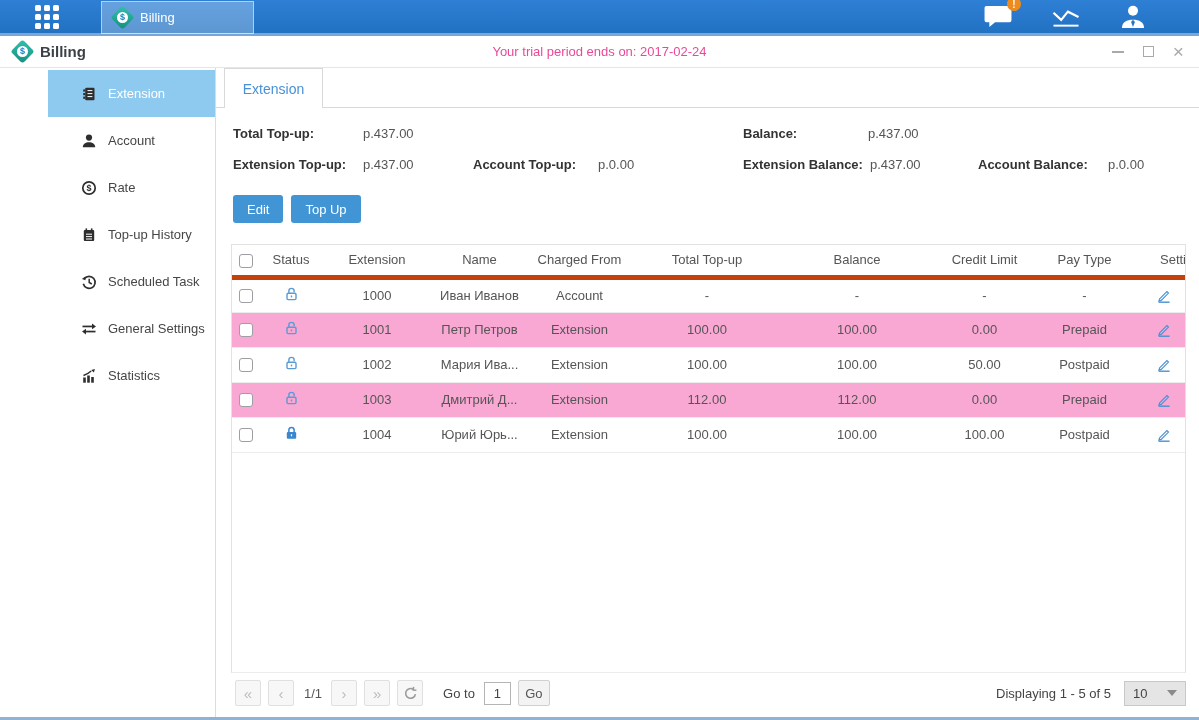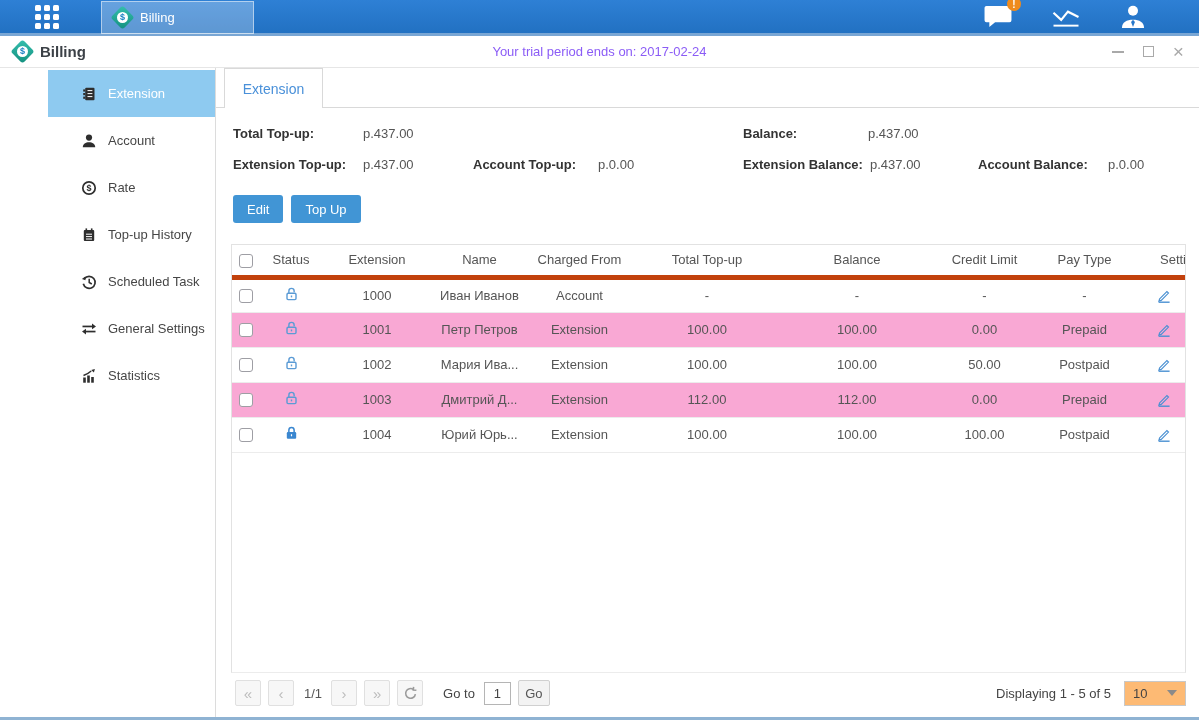--- a/index.html
+++ b/index.html
@@ -26,21 +26,21 @@
   .topbar-right { margin-left:auto; display:flex; align-items:center; gap:38px; margin-right:52px; }
   .tb-icon { position:relative; cursor:pointer; display:flex; }
   .badge { position:absolute; top:-7px; right:-8px; width:14px; height:14px; border-radius:50%;
     background:#ef8b1d; color:#fff; font-size:10px; font-weight:bold; display:flex;
     align-items:center; justify-content:center; }
 
   
   .titlebar { height:32px; background:#fff; border-bottom:1px solid #e6e6e6; display:flex;
     align-items:center; padding:0 14px; position:relative; flex:none; }
   .titlebar .title { font-size:15px; font-weight:bold; color:#3c4147; margin-left:9px; }
-  .trial { position:absolute; left:0; right:0; text-align:center; color:#8b5cf6; font-size:13px;
+  .trial { position:absolute; left:0; right:0; text-align:center; color:#ec4899; font-size:13px;
     pointer-events:none; }
   .win-controls { margin-left:auto; display:flex; align-items:center; gap:16px; z-index:2; }
   .win-controls > span { display:flex; align-items:center; justify-content:center; width:14px;
     height:14px; cursor:pointer; }
   .min-glyph { width:12px; height:2px; background:#a9a9a9; display:block; }
   .max-glyph { width:11px; height:11px; border:1.5px solid #a9a9a9; display:block; }
   .close-glyph { color:#a9a9a9; font-size:19px; line-height:14px; }
 
   
   .main-row { flex:1; display:flex; min-height:0;padding-left:48px; }
@@ -89,21 +89,21 @@
   .pg-btn { width:26px; height:26px; border:1px solid #e0e0e0; background:#f7f7f7; border-radius:2px;
     display:flex; align-items:center; justify-content:center; color:#bcbcbc; font-size:15px;
     margin-right:7px; cursor:pointer; }
   .pg-ind { margin:0 9px 0 3px; color:#555; }
   .goto-lbl { margin:0 9px 0 13px; }
   .goto-input { width:27px; height:23px; border:1px solid #b5b5b5; font-size:13px; text-align:center;
     font-family:inherit; color:#444; }
   .go-btn { width:32px; height:26px; border:1px solid #d0d0d0; background:#f3f3f3; border-radius:2px;
     font-size:13px; color:#555; margin-left:7px; cursor:pointer; font-family:inherit; }
   .pg-right { margin-left:auto; display:flex; align-items:center; }
-  .pagesize { width:62px; height:25px; border:1px solid #c8c8c8; background:#fdba74; margin-left:13px;
+  .pagesize { width:62px; height:25px; border:1px solid #c8c8c8; background:#e5e5e5; margin-left:13px;
     display:flex; align-items:center; padding:0 8px; cursor:pointer; justify-content:space-between; }
   .caret { width:0; height:0; border-left:5px solid transparent; border-right:5px solid transparent;
     border-top:6px solid #8a8a8a; display:block; }
 
   .bottom-line { height:3px; background:#8fb3d3; flex:none; }
 </style>
 </head>
 <body>
 
 <div class="window">

